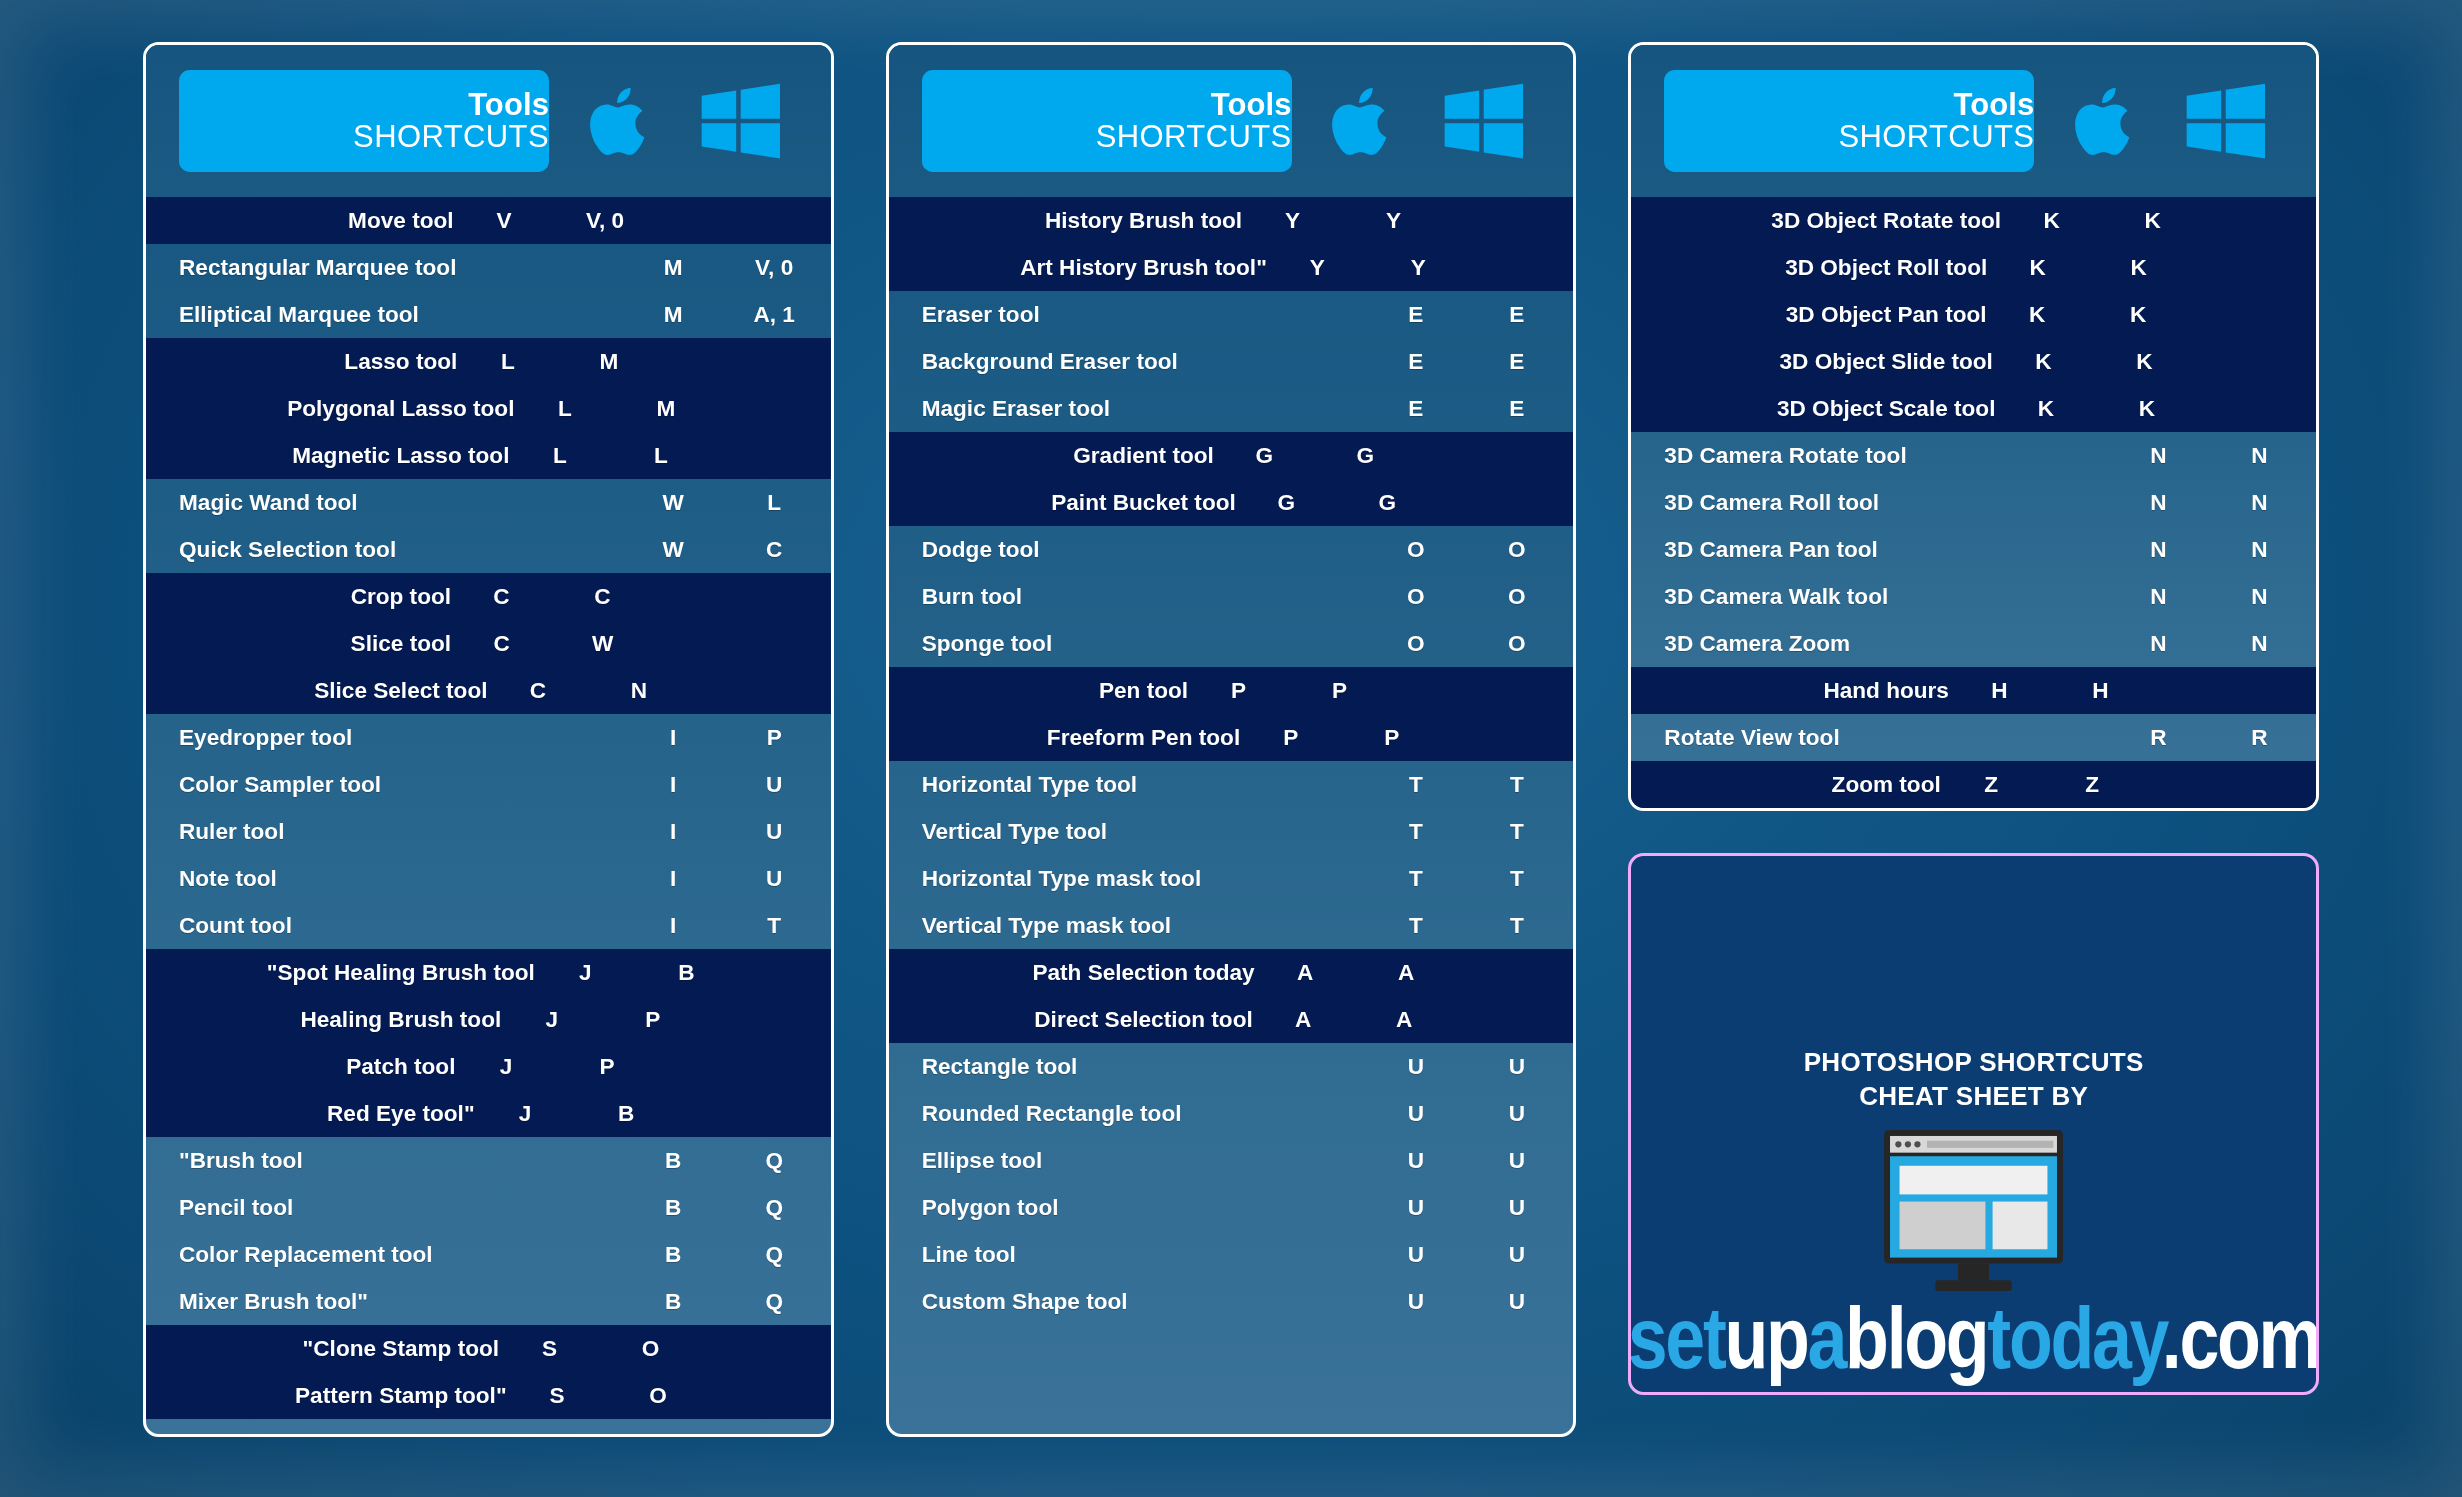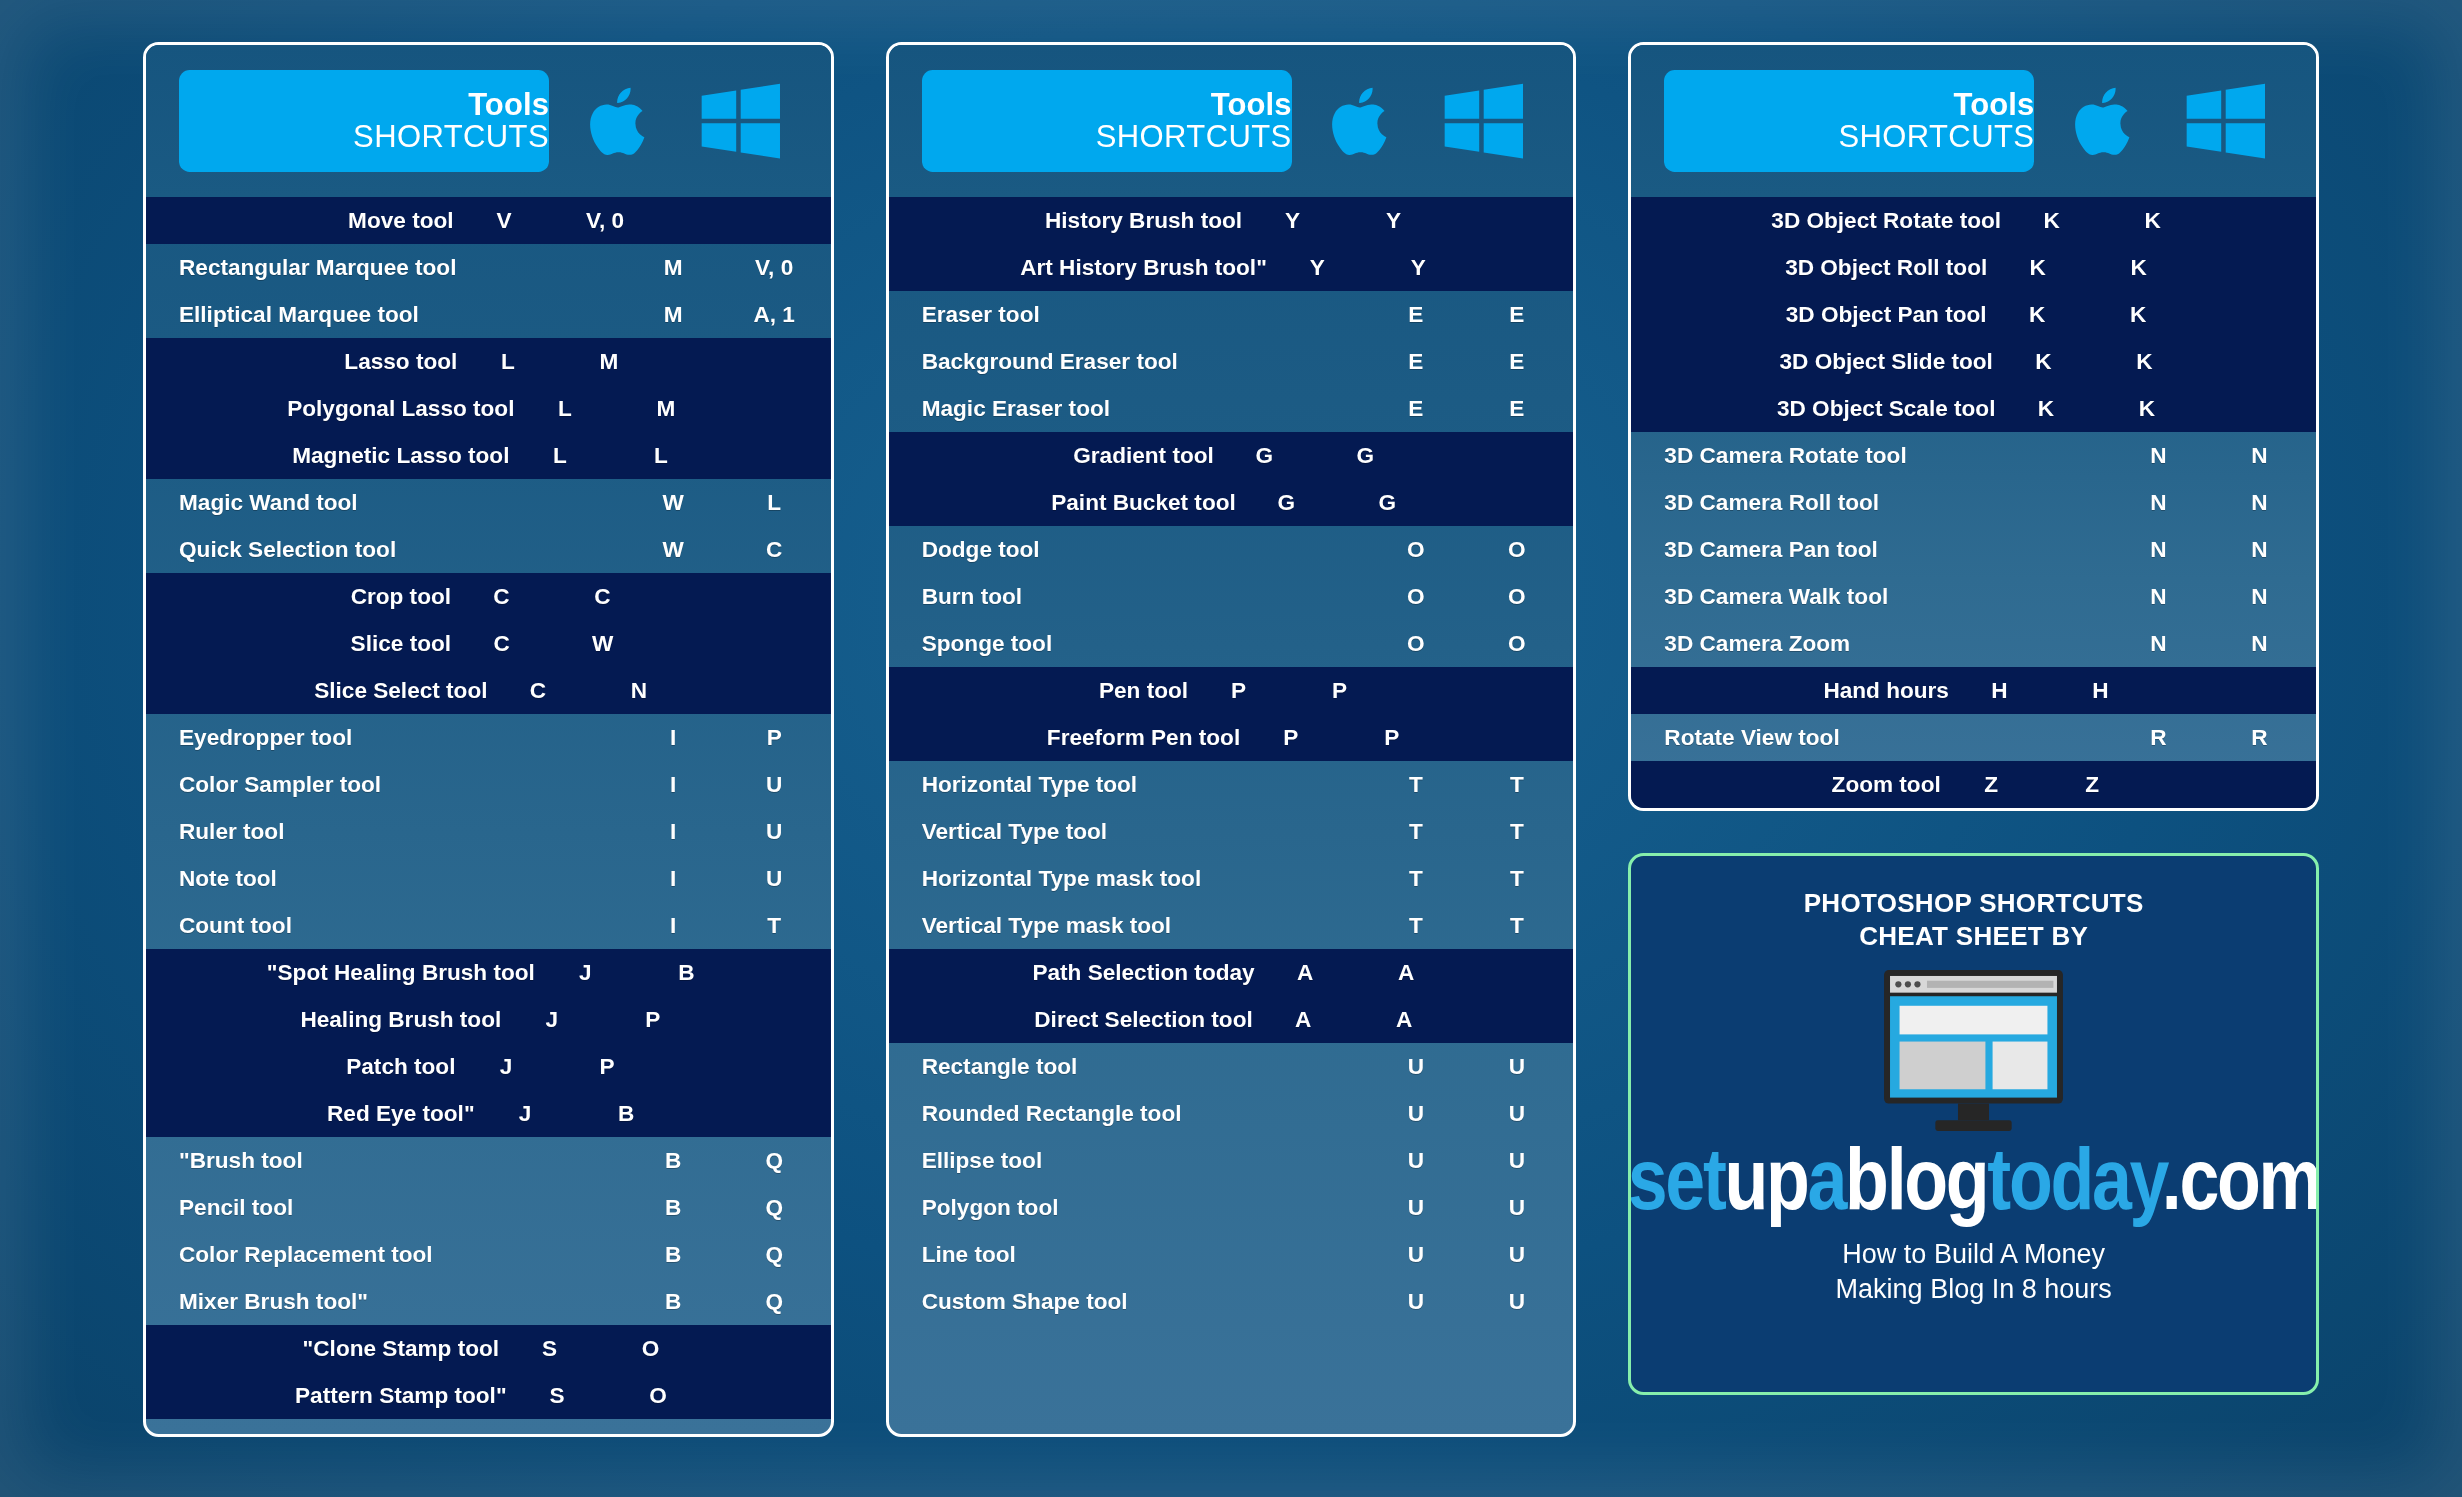--- a/index.html
+++ b/index.html
@@ -107,31 +107,32 @@
     text-align:center;
     font-size:22.6px;
     font-weight:700;
     flex:0 0 101px;
     text-shadow:0 0.6px 0 rgba(0,0,0,.25);
   }
   .rows-filler{ flex:1 1 auto; }
 
   
   .brand-panel{
-    border:3px solid #86efac;
+    border:3px solid #f0abfc;
     border-radius:15.5px;
     background:#0b3d72;
     flex:0 0 auto;
     height:542px;
     display:flex;
     flex-direction:column;
     align-items:center;
     padding:31px 18px 16px 18px;
     color:#fff;
     overflow:hidden;
+    justify-content:flex-end;
   }
   .brand-title{
     text-align:center;
     font-size:26px;
     font-weight:700;
     line-height:1.28;
     letter-spacing:0.3px;
   }
   .monitor{ margin-top:16.7px; }
   .logo{
@@ -624,21 +625,17 @@
           <rect x="13" y="30" width="124" height="24" fill="#f0f0f0"></rect>
           <rect x="13" y="60" width="72" height="40" fill="#cfcfcf"></rect>
           <rect x="91" y="60" width="46" height="40" fill="#e8e8e8"></rect>
           <rect x="62" y="112" width="26" height="14" fill="#262626"></rect>
           <rect x="43" y="126" width="64" height="9" rx="2" fill="#262626"></rect>
         </svg>
       </div>
 
       <div class="logo"><span class="blue">set</span><span class="white">up</span><span class="blue">a</span><span class="white">blog</span><span class="blue">today</span><span class="white">.com</span></div>
 
-      <div class="brand-tag">
-        <div>How to Build A Money</div>
-        <div>Making Blog In 8 hours</div>
-      </div>
     </div>
   </div>
 
 </div>
 
 
 </body></html>

